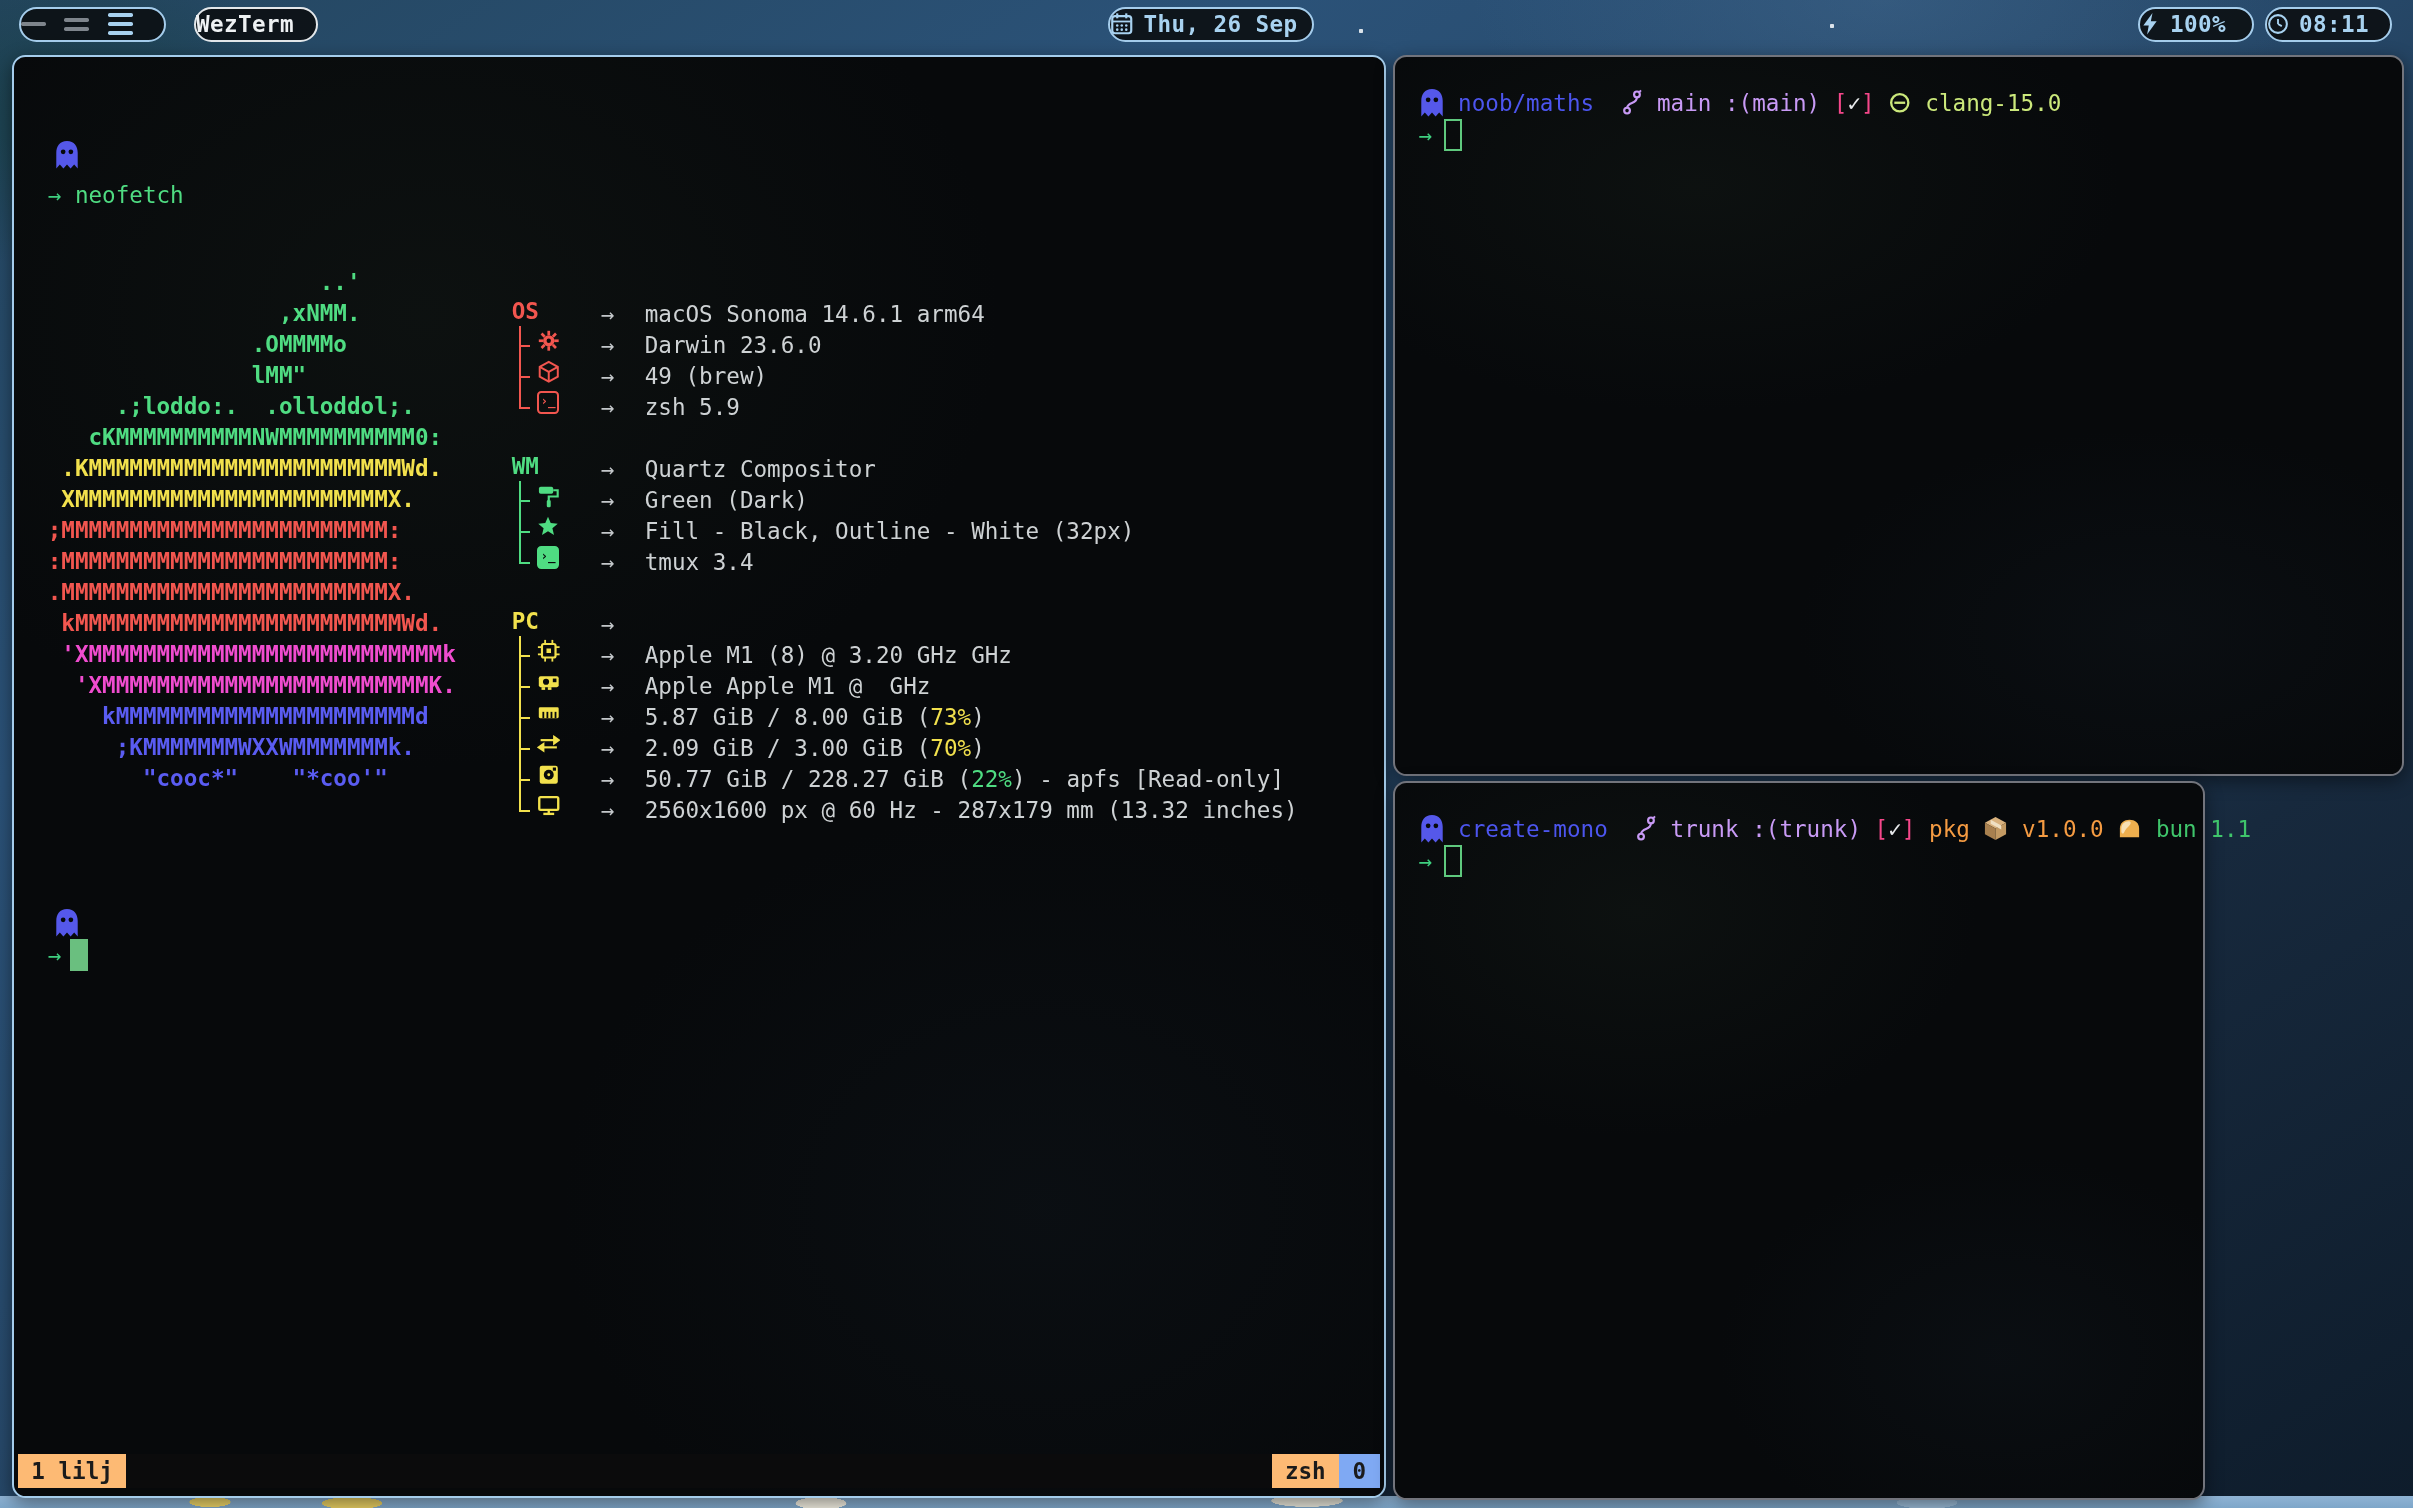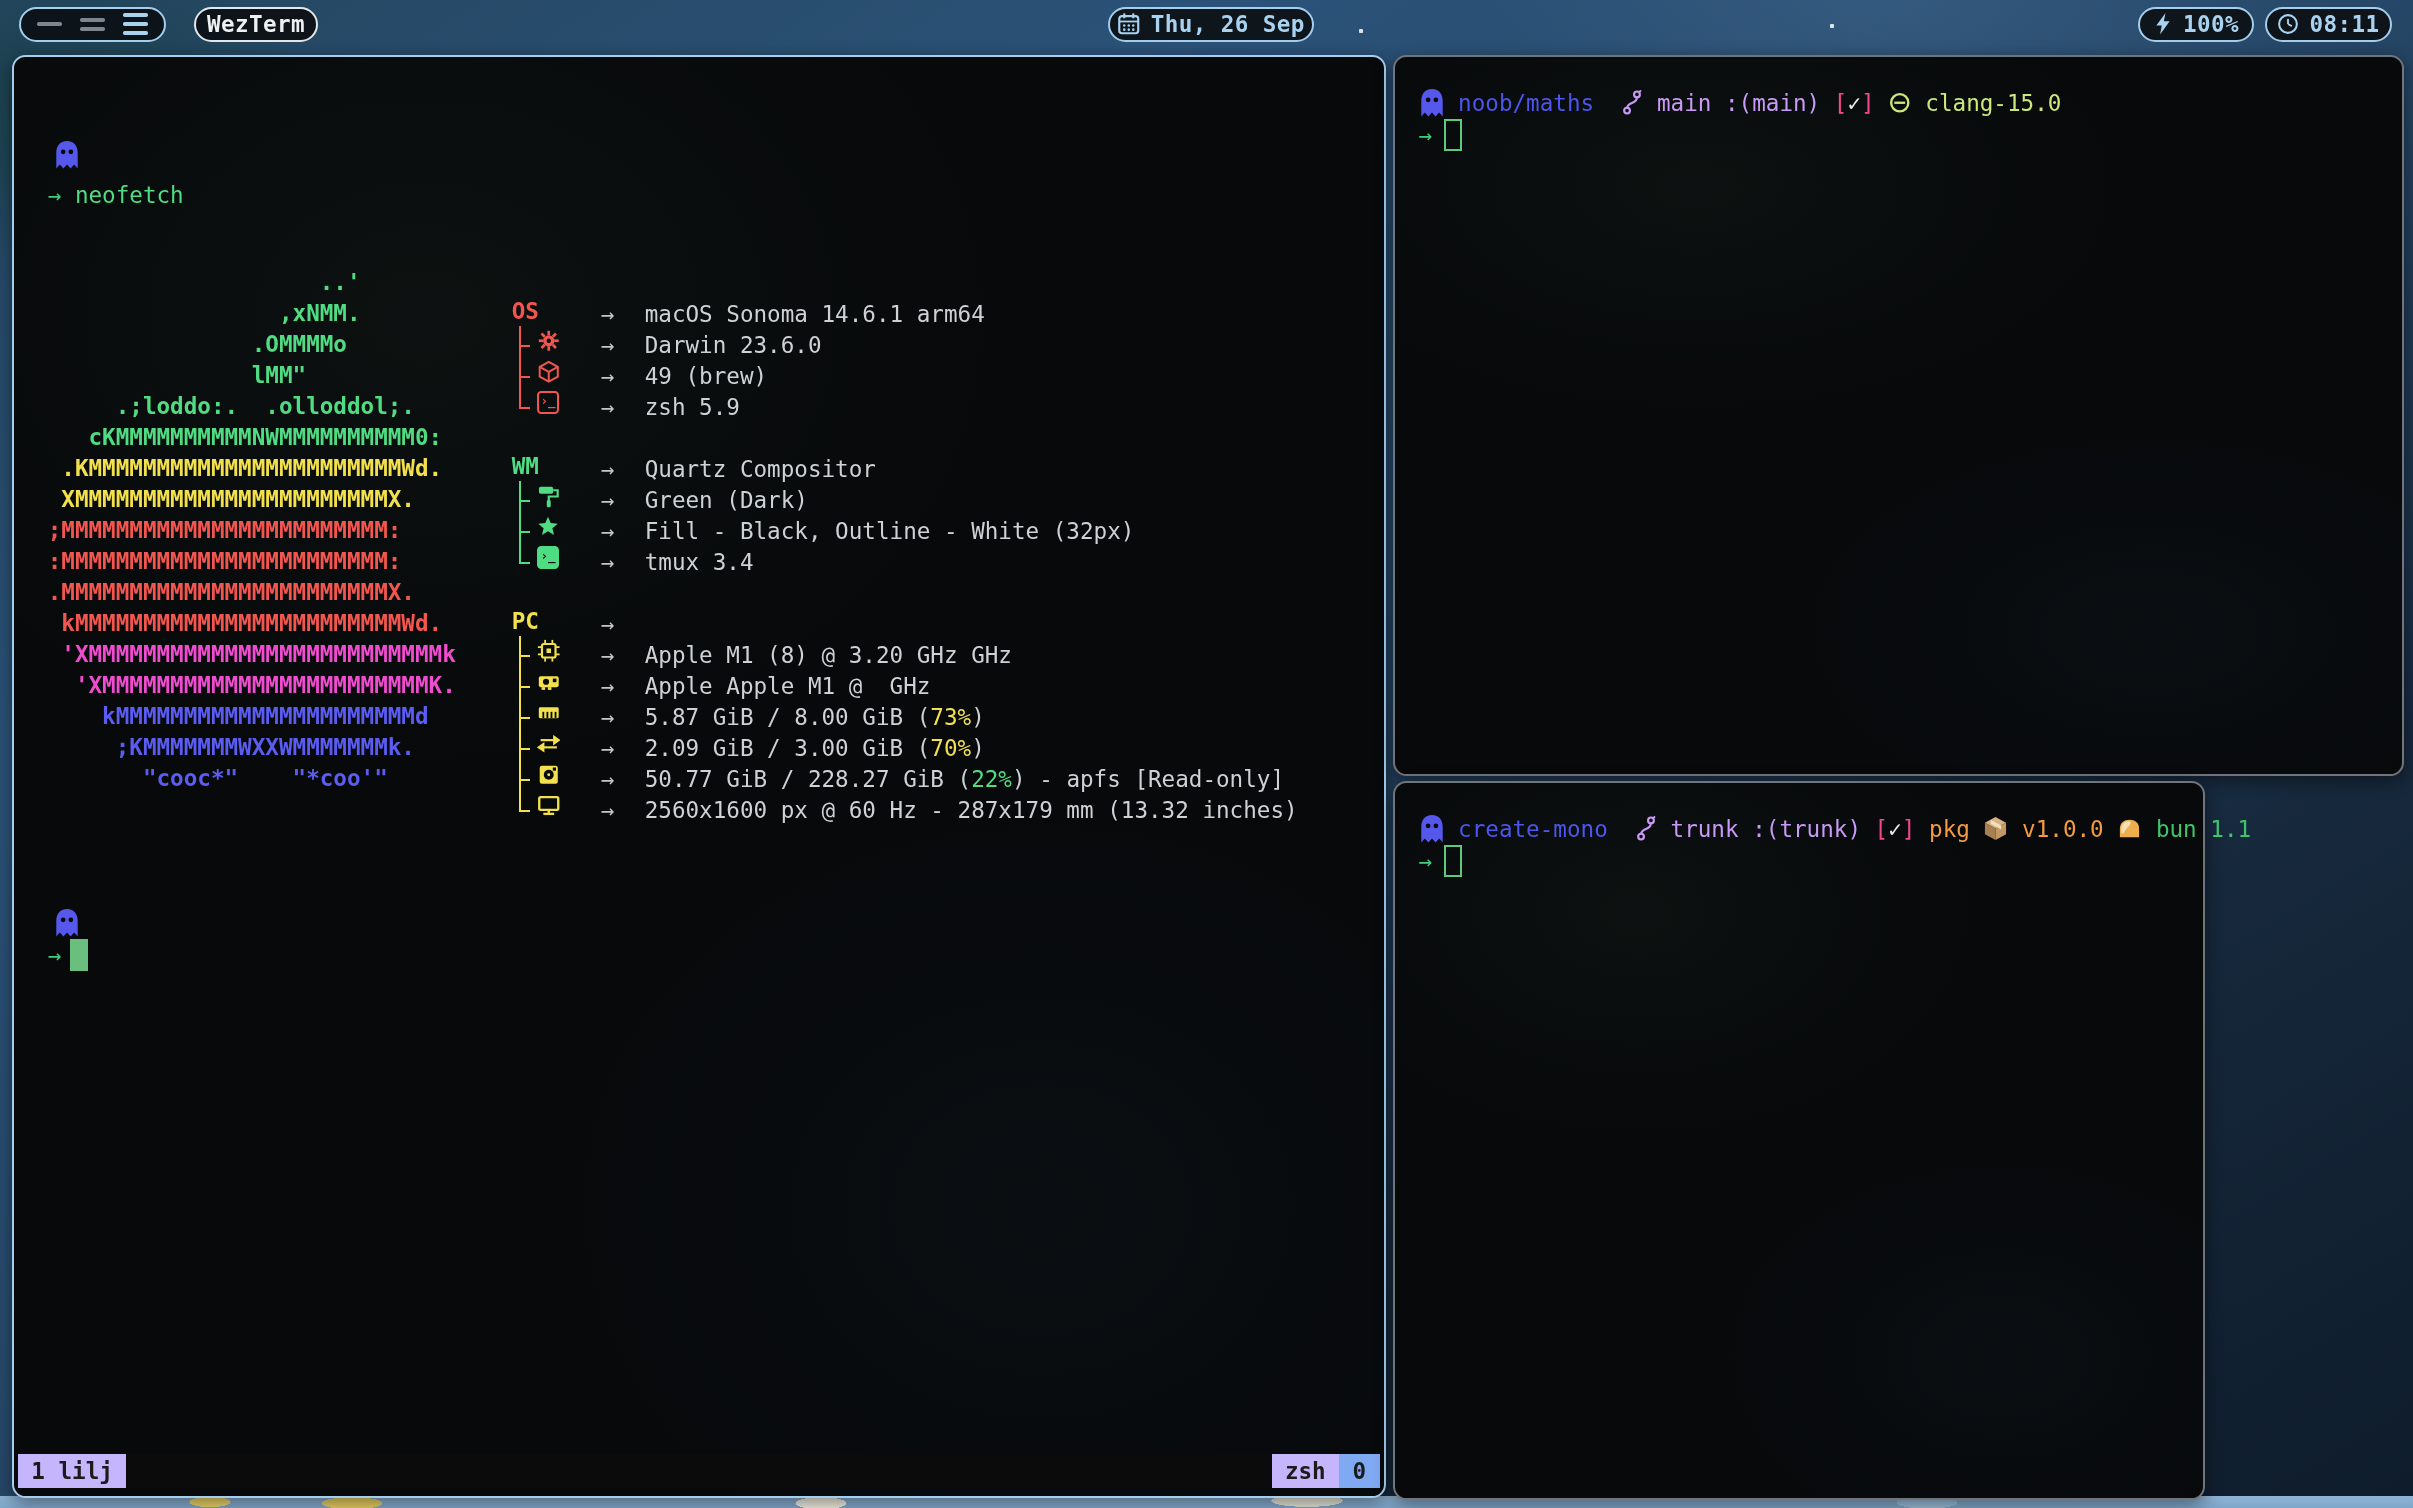--- a/index.html
+++ b/index.html
@@ -23,21 +23,21 @@
       radial-gradient(59px 10px at 1307px 40%, #e8e6da 0 60%, transparent 61%),
       radial-gradient(50px 10px at 1927px 55%, #9fc0dd 0 60%, transparent 61%),
       linear-gradient(#8fb3d4,#7da6c9);
   }
 
   
   .pill{
     position:absolute; top:6.7px; height:35px; border-radius:17.6px;
     background:rgba(12,16,20,.92);
     border:2.5px solid #a5cdec;
-    display:flex; align-items:center; justify-content:center; gap:10px;
+    display:flex; align-items:center; justify-content:flex-start; gap:10px;
     color:#a8d2f0; font-weight:bold; font-size:22.6px; letter-spacing:0.4px;
   }
   .pill.white{border-color:#e3e7ea;color:#eef1f3;}
   .winctl{gap:18.4px;}
   .lines{display:flex;flex-direction:column;gap:5px;align-items:center;justify-content:center;}
   .lines i{display:block;width:25px;height:4.2px;border-radius:1.7px;background:#7e858c;}
   .lines.active i{background:#a8d2f0;}
   .picon{display:inline-flex;align-items:center;}
 
   
@@ -78,21 +78,21 @@
   .iicon{width:37px;display:flex;align-items:center;flex:none;font-size:22px;}
 
   
   .cur-fill{display:inline-block;width:18.4px;height:32px;background:#6abf7f;margin-left:8.4px;}
   .cur-hollow{display:inline-block;width:18.4px;height:32px;border:2.5px solid #5fc97e;margin-left:11.7px;}
 
   
   #statusbar{position:absolute;left:4.2px;right:4.2px;bottom:8.4px;height:34px;background:#0b0b0c;
     display:flex;align-items:stretch;font-size:22.6px;font-weight:bold;color:#1b1b1b;}
   .scell{display:flex;align-items:center;padding:0 13.4px;white-space:pre;}
-  .scell.grey{background:#c4b5fd;}
+  .scell.grey{background:#fdba74;}
   .scell.blue{background:#7fa9f3;}
   .sfill{flex:1;}
 
   
   .mini-term{display:inline-flex;align-items:center;justify-content:center;
     width:22.6px;height:22.6px;border:2.1px solid currentColor;border-radius:4.2px;
     font-size:12.6px;font-weight:bold;line-height:1;}
   .mini-term.filled{background:currentColor;}
   .mini-term.filled b{color:#07090b;}
   .mini-term b{color:currentColor;transform:translateY(-0.8px);}

